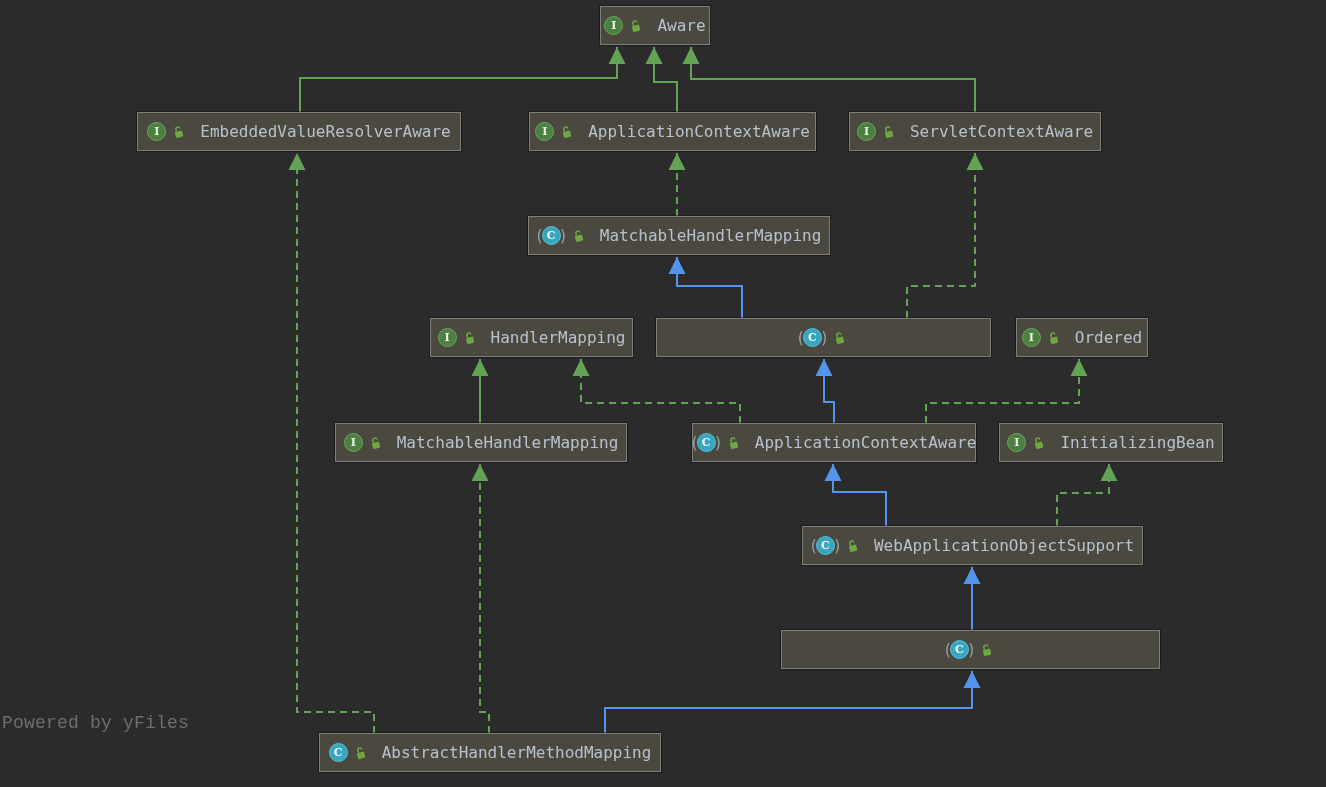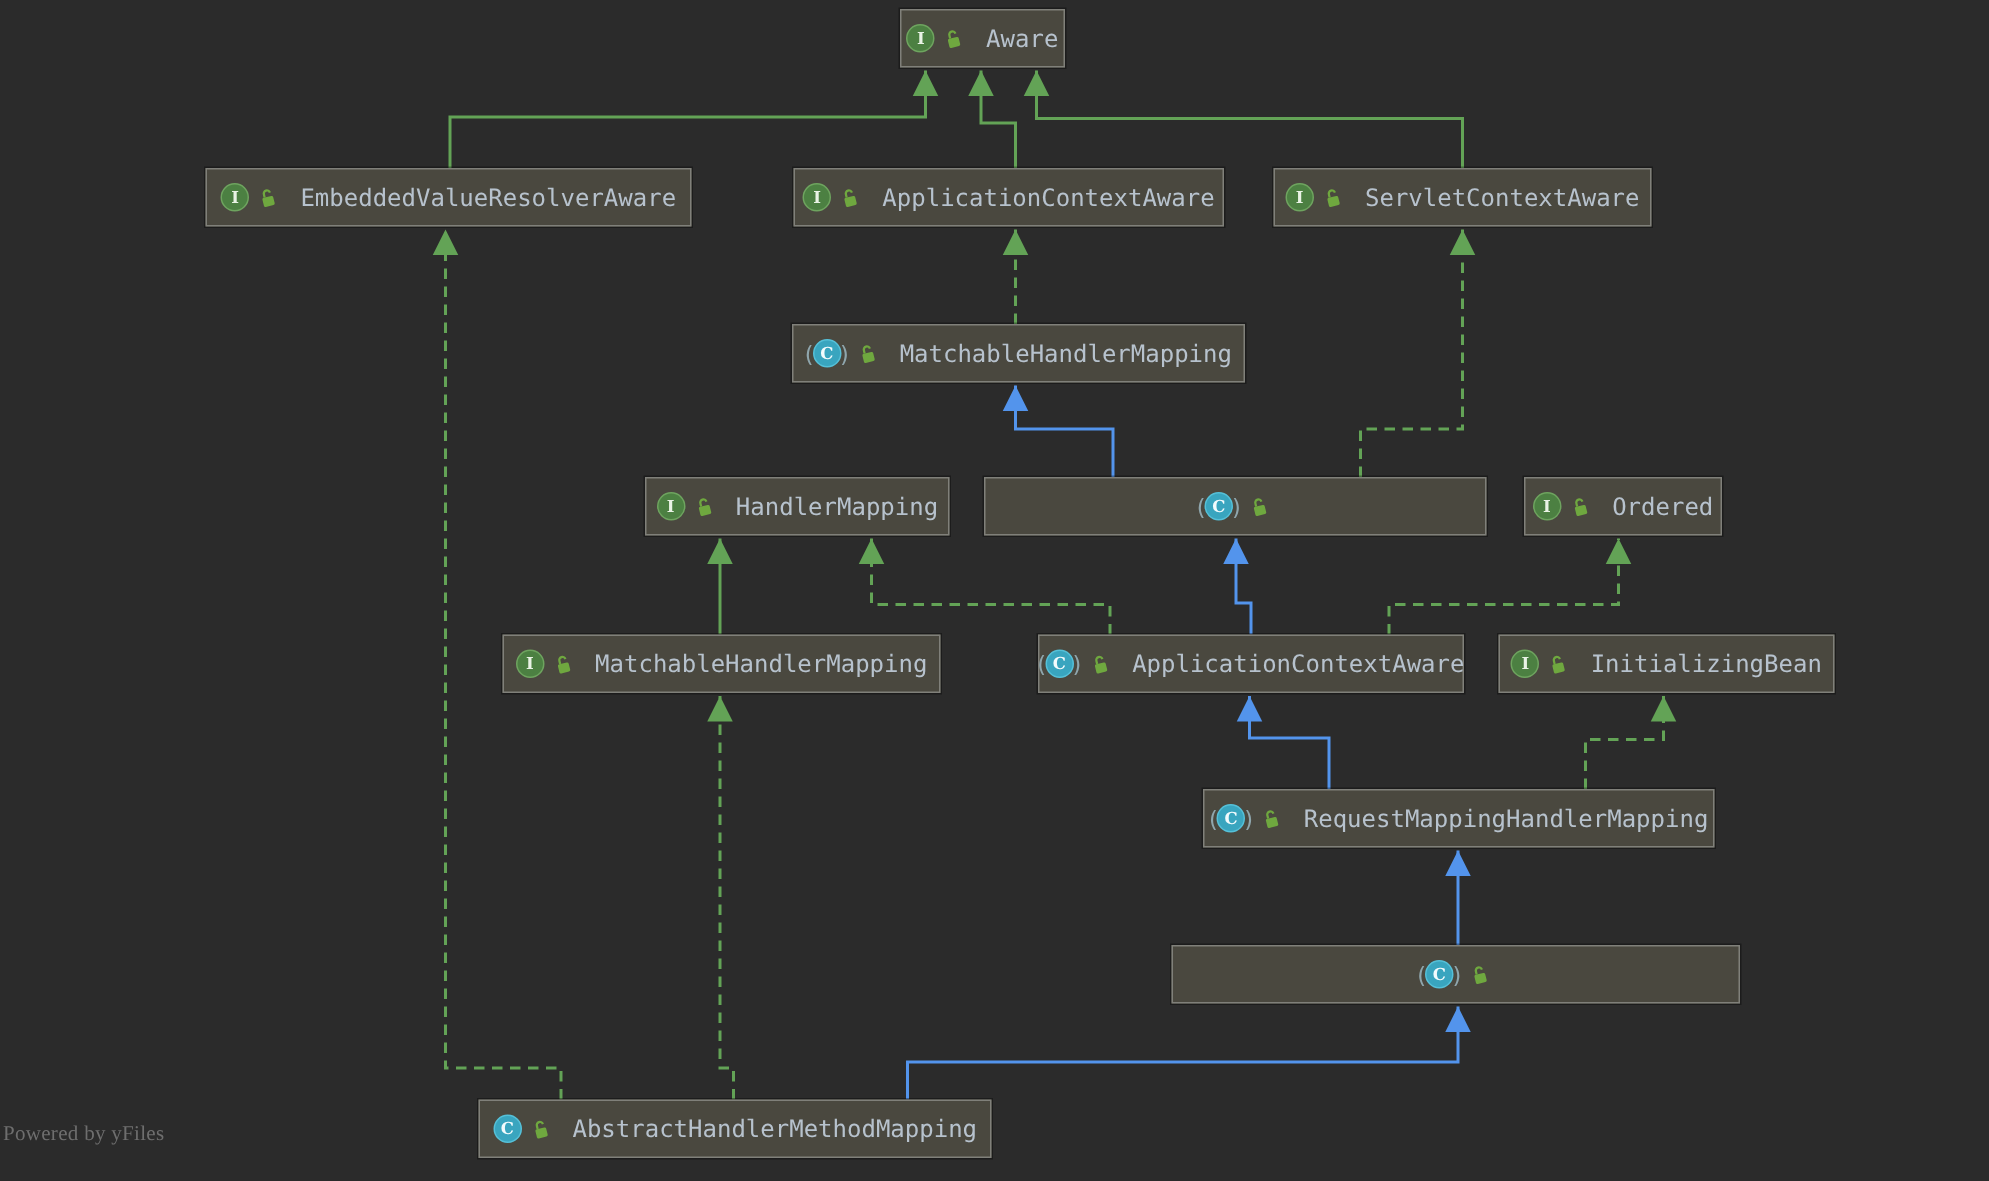--- a/index.html
+++ b/index.html
@@ -22,22 +22,22 @@
     width:17px;height:17px;border-radius:50%;display:inline-flex;align-items:center;justify-content:center;
     font-family:"DejaVu Serif", serif;font-weight:bold;font-size:11px;line-height:1;flex:none;
   }
   .badge.iface{background:var(--iface);color:#e9f3e5;border:1px solid #6ea45f;}
   .badge.cls{background:var(--cls);color:#f2fbfd;border:1px solid #55c0d8;}
   .abs{display:inline-flex;align-items:center;flex:none;}
   .paren{color:#8fa6ad;font-size:15px;margin:0 -2px;}
   .lock{flex:none;margin-right:3px;}
   .lbl{margin-left:7px;}
   .watermark{
-    position:absolute;left:2px;top:749px;font-family:Liberation Serif, serif;
-    font-size:14px;color:var(--wm);letter-spacing:0.2px;
+    position:absolute;left:2px;top:713px;font-family:Liberation Mono, monospace;
+    font-size:18px;color:var(--wm);letter-spacing:0.2px;
   }
 </style>
 </head>
 <body>
 
 <div style="position:absolute;inset:0;">
   <svg class="edge-layer" width="1326" height="787" viewBox="0 0 1326 787">
       <polyline points="300,112 300,78 617,78 617,47" fill="none" stroke="#63a356" stroke-width="2"></polyline>
       <polygon points="617,47 625.5,64 608.5,64" fill="#63a356"></polygon>
       <polyline points="677,112 677,82 654,82 654,47" fill="none" stroke="#63a356" stroke-width="2"></polyline>
@@ -198,21 +198,21 @@
           <span class="paren">(</span>
           <span class="badge cls">C</span>
           <span class="paren">)</span>
         </span>
         <svg class="lock" width="14" height="14" viewBox="0 0 14 14">
           <g transform="rotate(-14 7 8)">
             <path d="M5.8 6.3 V4.4 a2.1 2.1 0 0 1 4.2 -0.4" fill="none" stroke="#6fa83f" stroke-width="1.5"></path>
             <rect x="4" y="6.4" width="7.4" height="6.2" rx="1.1" fill="#6fa83f"></rect>
           </g>
         </svg>
-        <span class="lbl">RequestMappingHandlerMapping</span>
+        <span class="lbl">WebApplicationObjectSupport</span>
       </div>
       <div class="node" style="left: 781px; top: 630px; width: 379px; height: 39px;">
         <span class="abs">
           <span class="paren">(</span>
           <span class="badge cls">C</span>
           <span class="paren">)</span>
         </span>
         <svg class="lock" width="14" height="14" viewBox="0 0 14 14">
           <g transform="rotate(-14 7 8)">
             <path d="M5.8 6.3 V4.4 a2.1 2.1 0 0 1 4.2 -0.4" fill="none" stroke="#6fa83f" stroke-width="1.5"></path>

